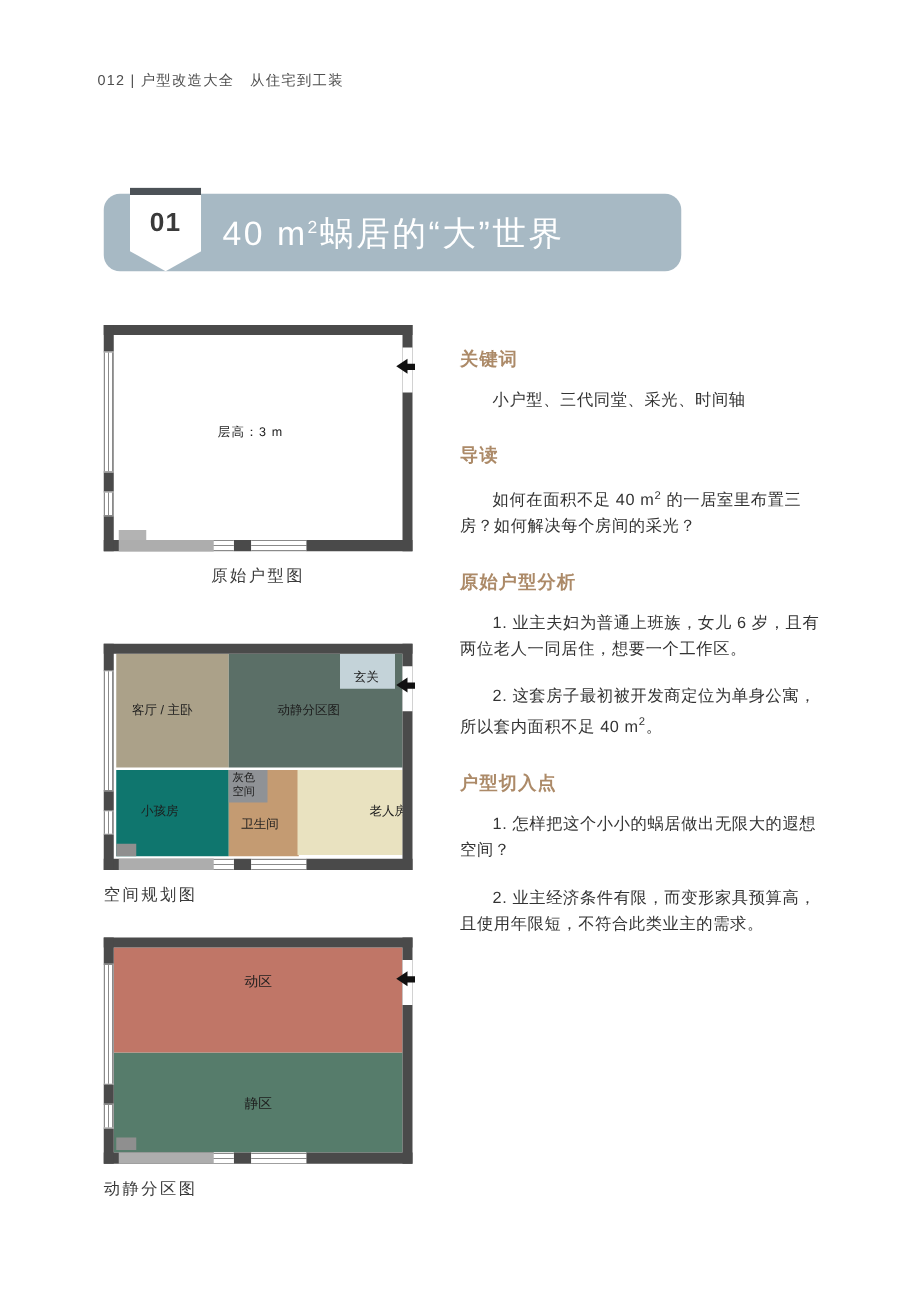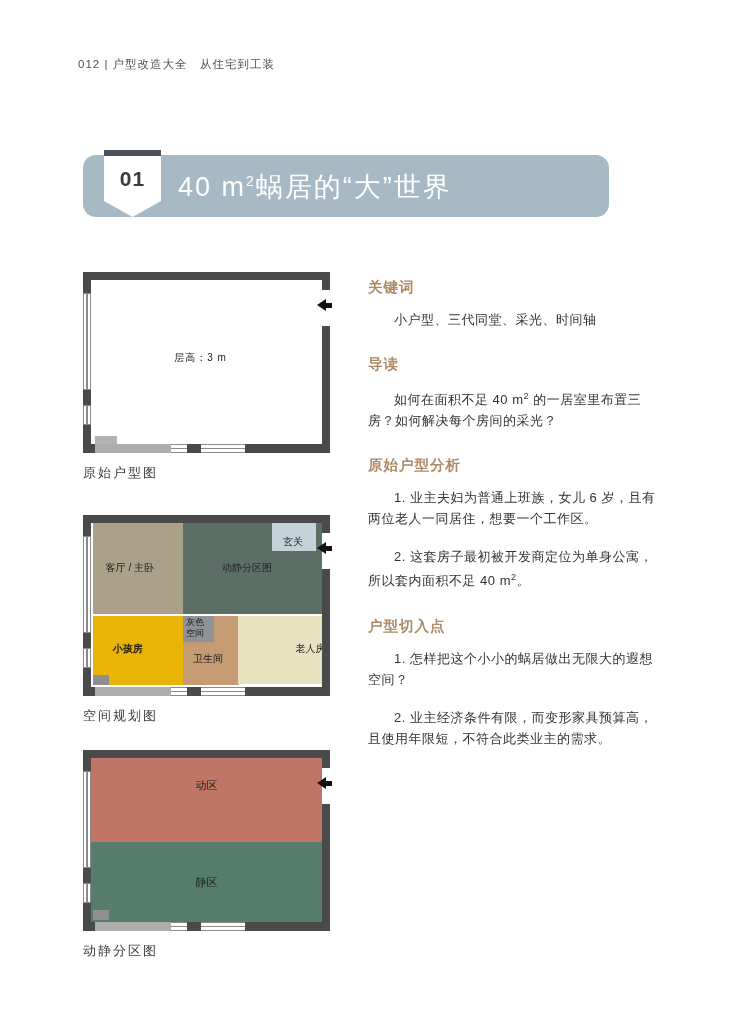--- a/index.html
+++ b/index.html
@@ -10,21 +10,21 @@
   }
 
   
   .page-header {
     position:absolute; left:78px; top:57px;
     font-size:11.5px; letter-spacing:1px; color:#4e4e4e;
   }
 
   
   .banner {
-    position:absolute; left:83px; top:155px; width:526px; height:62px;
+    position:absolute; left:83px; top:155px; width:462px; height:62px;
     border-radius:13px; background:#a7b9c4;
   }
   .banner-badge {
     position:absolute; left:21px; top:-5px; width:57px; height:67px;
     background:#ffffff;
     clip-path:polygon(0 0,100% 0,100% 76%,50% 100%,0 76%);
     display:flex; align-items:flex-start; justify-content:center;
   }
   .banner-badge-bar {
     position:absolute; left:0; top:0; width:100%; height:6px; background:#4c5257;
@@ -33,21 +33,21 @@
     margin-top:17px; font-size:21px; font-weight:bold; color:#3a3a3a; letter-spacing:1px;
   }
   .banner-title {
     position:absolute; left:95px; top:14px;
     font-size:27px; font-weight:normal; color:#ffffff; letter-spacing:2px; white-space:nowrap;
   }
   .banner-title sup { font-size:14px; }
 
   
   .plan-fig { position:absolute; left:83px; width:247px; }
-  .fig-1 { top:272px; } .fig-2 { top:515px; } .fig-3 { top:750px; }
+  .fig-1 { top:260px;text-align:center; } .fig-2 { top:515px; } .fig-3 { top:750px; }
   .plan {
     position:relative; width:247px; height:181px; background:#ffffff;
   }
   .wall { position:absolute; background:#4a4a4a; }
   .wall-top    { left:0; top:0; right:0; height:8px; }
   .wall-bottom { left:0; bottom:0; right:0; height:9px; }
   .wall-left   { left:0; top:0; bottom:0; width:8px; }
   .wall-right  { right:0; top:0; bottom:0; width:8px; }
 
   .win-v {
@@ -162,21 +162,21 @@
     <div class="interior">
       <div class="room room-living" style="background-color: rgb(171, 161, 137);">
         <span class="room-label">客厅 / 主卧</span>
       </div>
       <div class="room room-dining" style="background-color: rgb(91, 111, 103);">
         <span class="room-label">动静分区图</span>
       </div>
       <div class="room room-entry" style="background-color: rgb(196, 211, 217);">
         <span class="room-label">玄关</span>
       </div>
-      <div class="room room-kids" style="background-color: #eab308; font-weight: bold;">
+      <div class="room room-kids" style="background-color: #0f766e;">
         <span class="room-label">小孩房</span>
       </div>
       <div class="room room-bath" style="background-color: rgb(196, 155, 114); padding-left: 20px;">
         <span class="room-label">卫生间</span>
       </div>
       <div class="room room-gray" style="background-color: rgb(143, 146, 150);">
         <span class="room-label">灰色空间</span>
       </div>
       <div class="room room-elder" style="background-color: rgb(233, 226, 192);">
         <span class="room-label">老人房</span>

